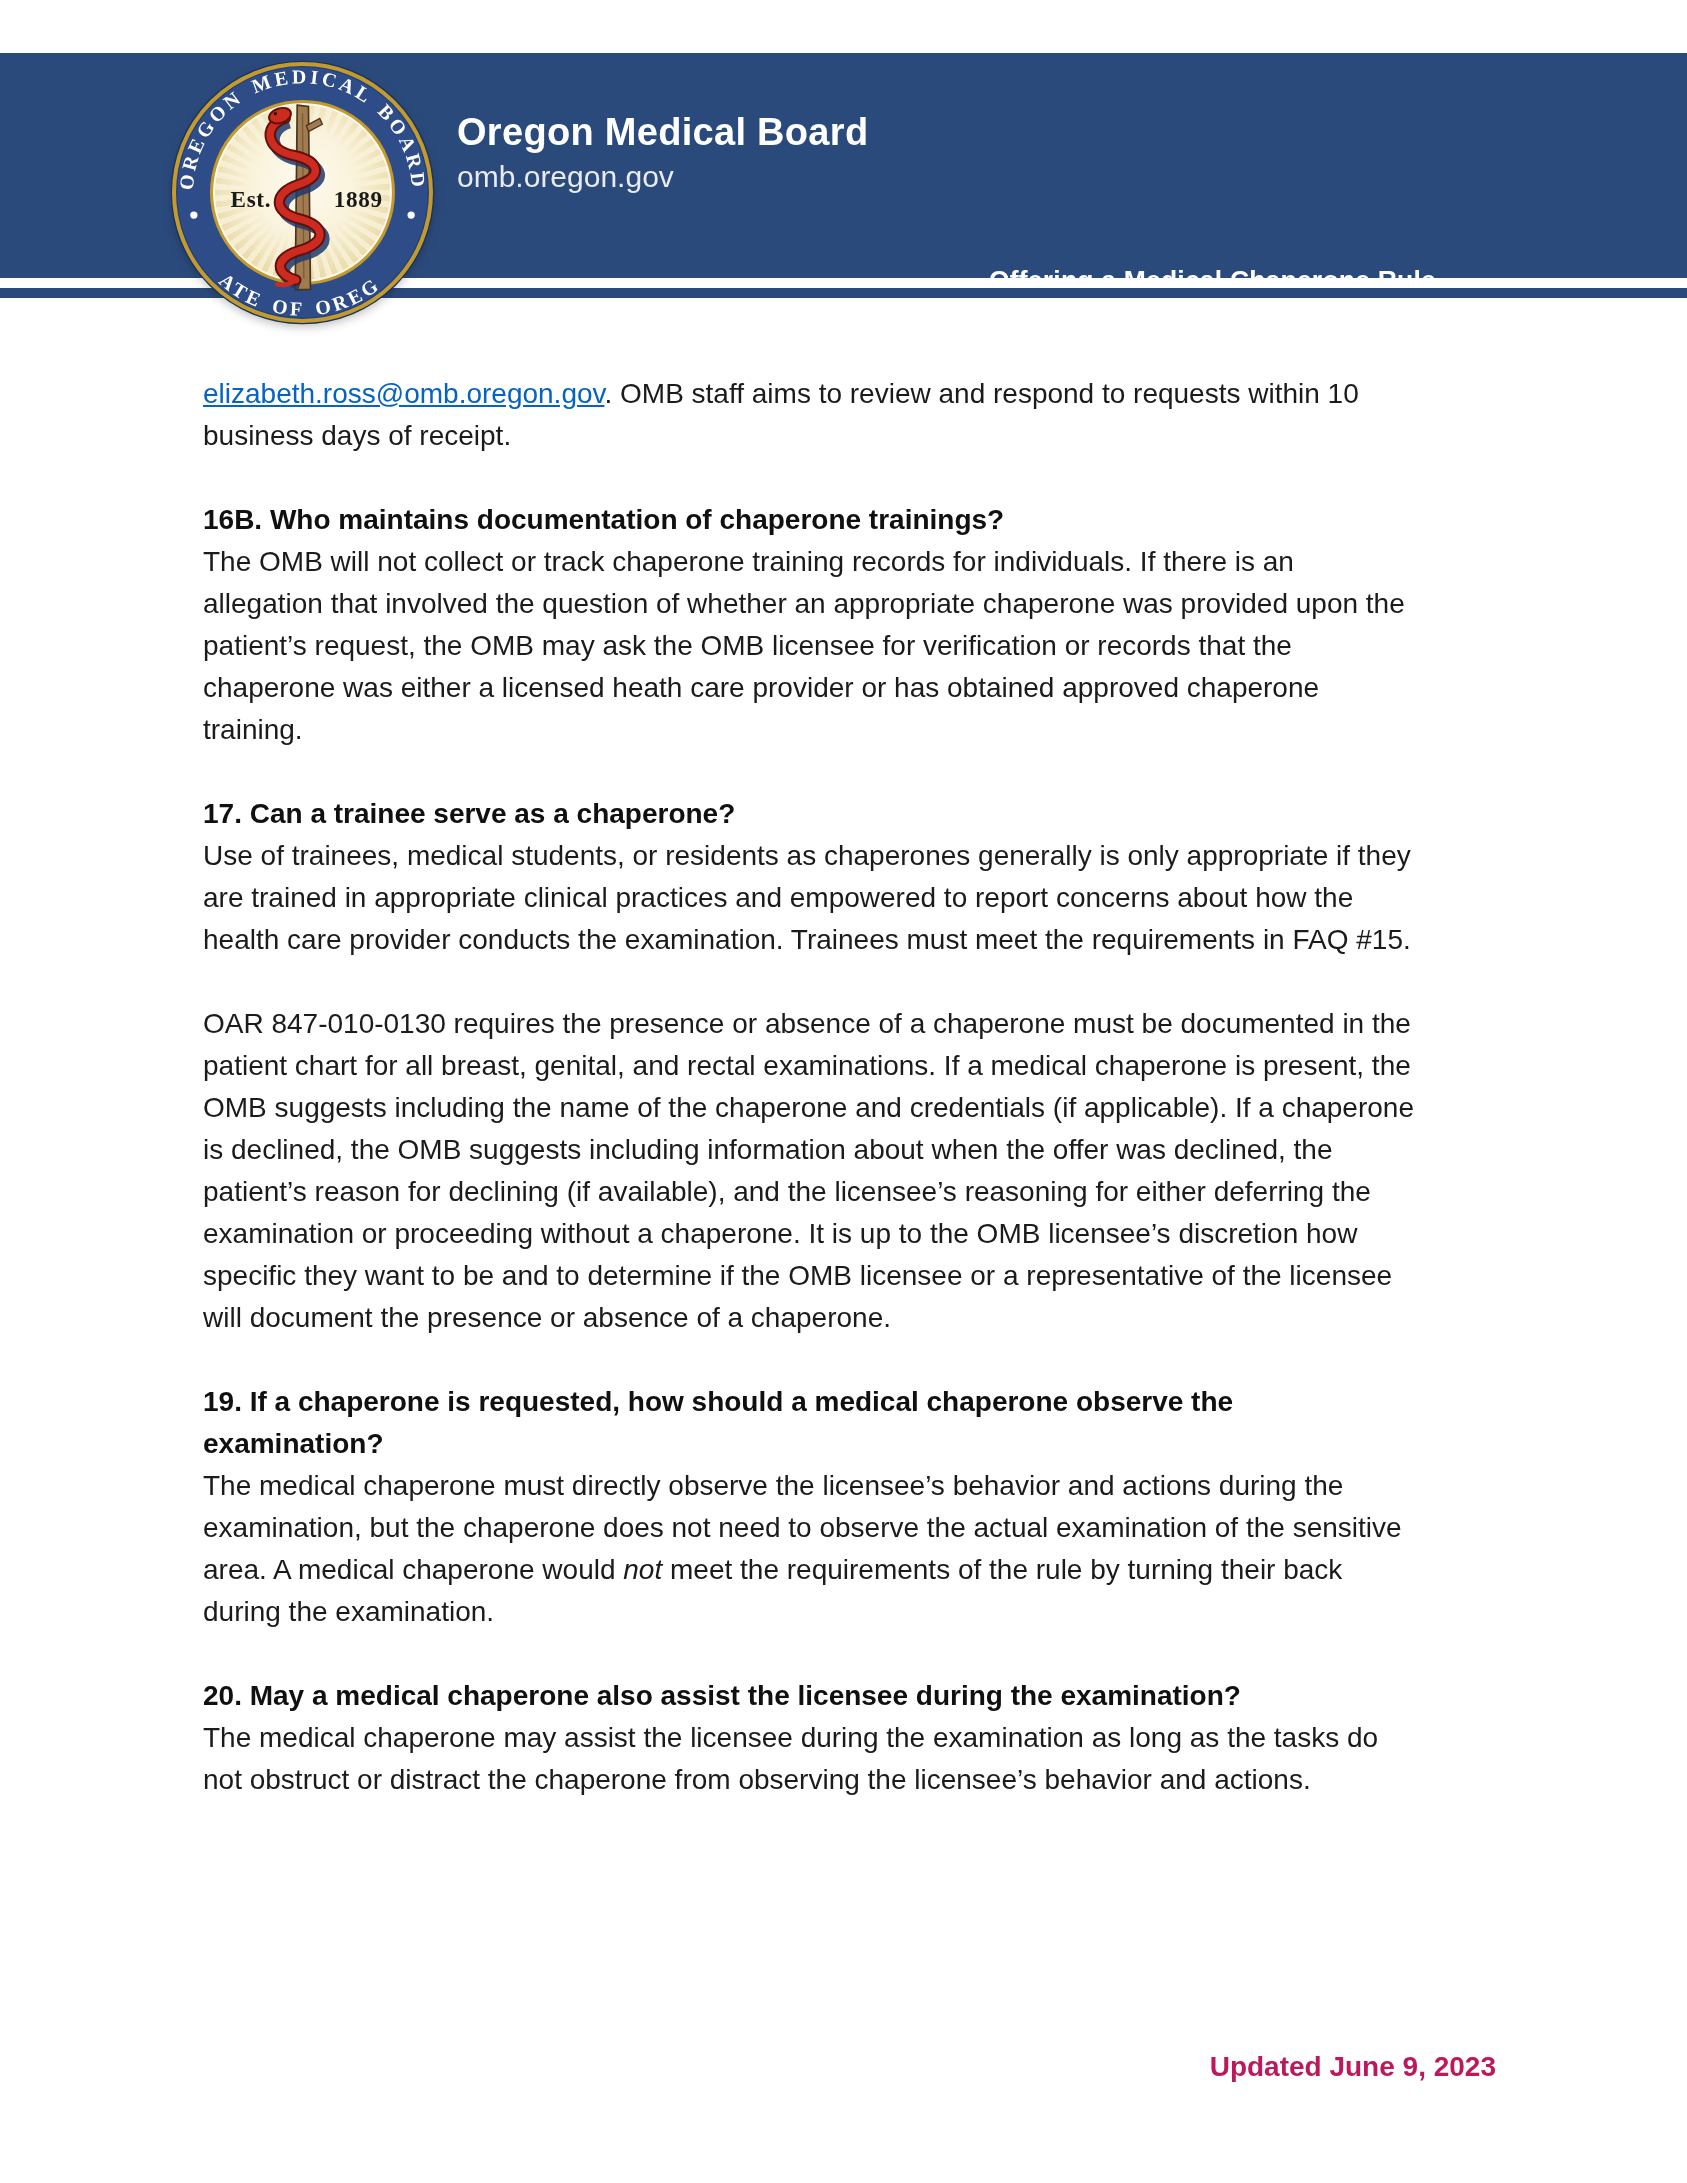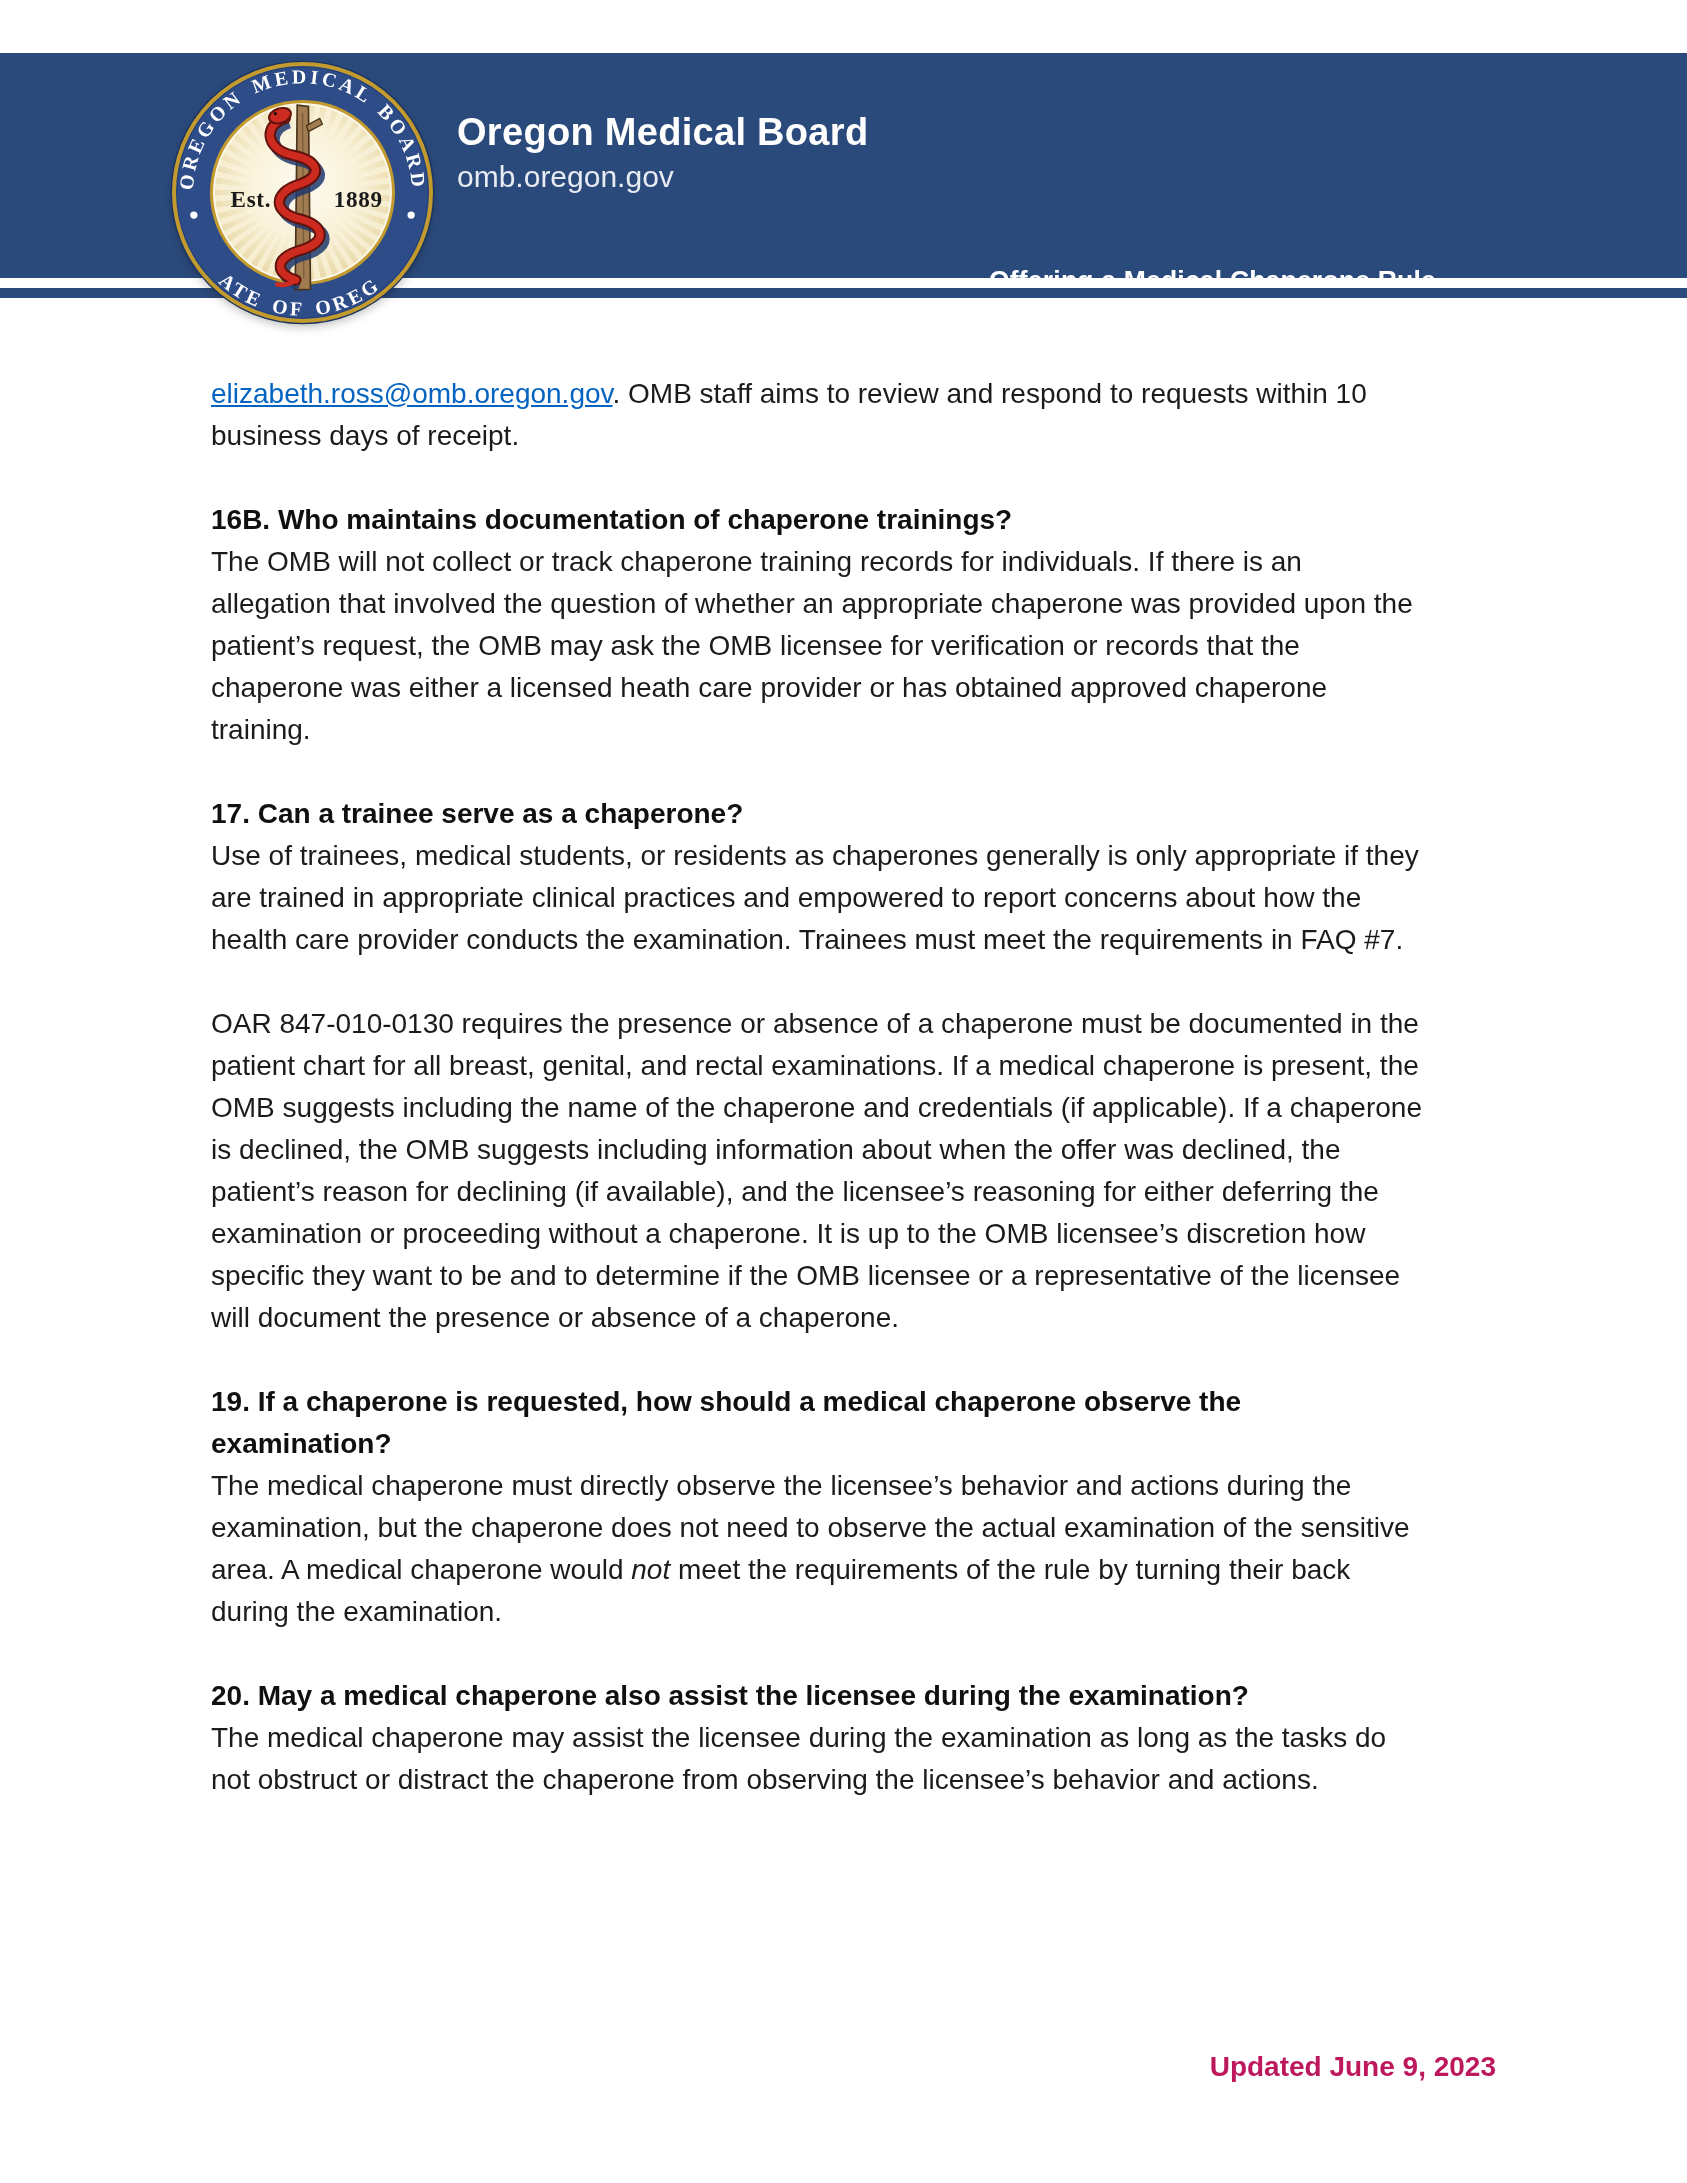--- a/index.html
+++ b/index.html
@@ -34,21 +34,21 @@
       repeating-conic-gradient(#F6EDCE 0deg 4deg, #EADBAB 4deg 8deg);
     box-shadow: inset 0 0 0 2px #FBF7EA;
   }
   .seal svg{position:absolute;inset:0;overflow:visible;}
   .seal text{font-family:"Liberation Serif", serif;font-weight:bold;}
   .arc-text{font-size:30px;fill:#ffffff;letter-spacing:5px;word-spacing:6px;}
   .est-text{font-size:35px;fill:#1a1a1a;letter-spacing:1px;}
 
   
   .content{
-    position:absolute;left:13px;top:299px;width:1608px;box-sizing:border-box;
+    position:absolute;left:5px;top:299px;width:1608px;box-sizing:border-box;
     padding:74px 192px 0 198px;font-size:28px;line-height:42px;color:#1b1b1b;
   }
   .content p{margin:0;}
   .faq{margin-top:42px;}
   .faq h2{margin:0;font-size:28px;line-height:42px;font-weight:bold;color:#101010;}
   .email-link{color:#0563C1;text-decoration:underline;cursor:pointer;}
   em{font-style:italic;}
 
   .footer{position:absolute;top:2051px;right:191px;font-size:28px;font-weight:bold;color:#be185d;}
 </style>
@@ -111,21 +111,21 @@
   <main class="content">
     <p class="para"><a class="email-link" href="#">elizabeth.ross@omb.oregon.gov</a><span>. OMB staff aims to review and respond to requests within 10 business days of receipt.</span></p>
 
     <section class="faq">
       <h2>16B. Who maintains documentation of chaperone trainings?</h2>
       <p>The OMB will not collect or track chaperone training records for individuals. If there is an allegation that involved the question of whether an appropriate chaperone was provided upon the patient’s request, the OMB may ask the OMB licensee for verification or records that the chaperone was either a licensed heath care provider or has obtained approved chaperone training.</p>
     </section>
 
     <section class="faq">
       <h2>17. Can a trainee serve as a chaperone?</h2>
-      <p>Use of trainees, medical students, or residents as chaperones generally is only appropriate if they are trained in appropriate clinical practices and empowered to report concerns about how the health care provider conducts the examination. Trainees must meet the requirements in FAQ #7.</p>
+      <p>Use of trainees, medical students, or residents as chaperones generally is only appropriate if they are trained in appropriate clinical practices and empowered to report concerns about how the health care provider conducts the examination. Trainees must meet the requirements in FAQ #15.</p>
     </section>
 
     <section class="faq">
       <p>OAR 847-010-0130 requires the presence or absence of a chaperone must be documented in the patient chart for all breast, genital, and rectal examinations. If a medical chaperone is present, the OMB suggests including the name of the chaperone and credentials (if applicable). If a chaperone is declined, the OMB suggests including information about when the offer was declined, the patient’s reason for declining (if available), and the licensee’s reasoning for either deferring the examination or proceeding without a chaperone. It is up to the OMB licensee’s discretion how specific they want to be and to determine if the OMB licensee or a representative of the licensee will document the presence or absence of a chaperone.</p>
     </section>
 
     <section class="faq">
       <h2>19. If a chaperone is requested, how should a medical chaperone observe the examination?</h2>
       <p><span>The medical chaperone must directly observe the licensee’s behavior and actions during the examination, but the chaperone does not need to observe the actual examination of the sensitive area. A medical chaperone would </span><em>not</em><span> meet the requirements of the rule by turning their back during the examination.</span></p>
     </section>

